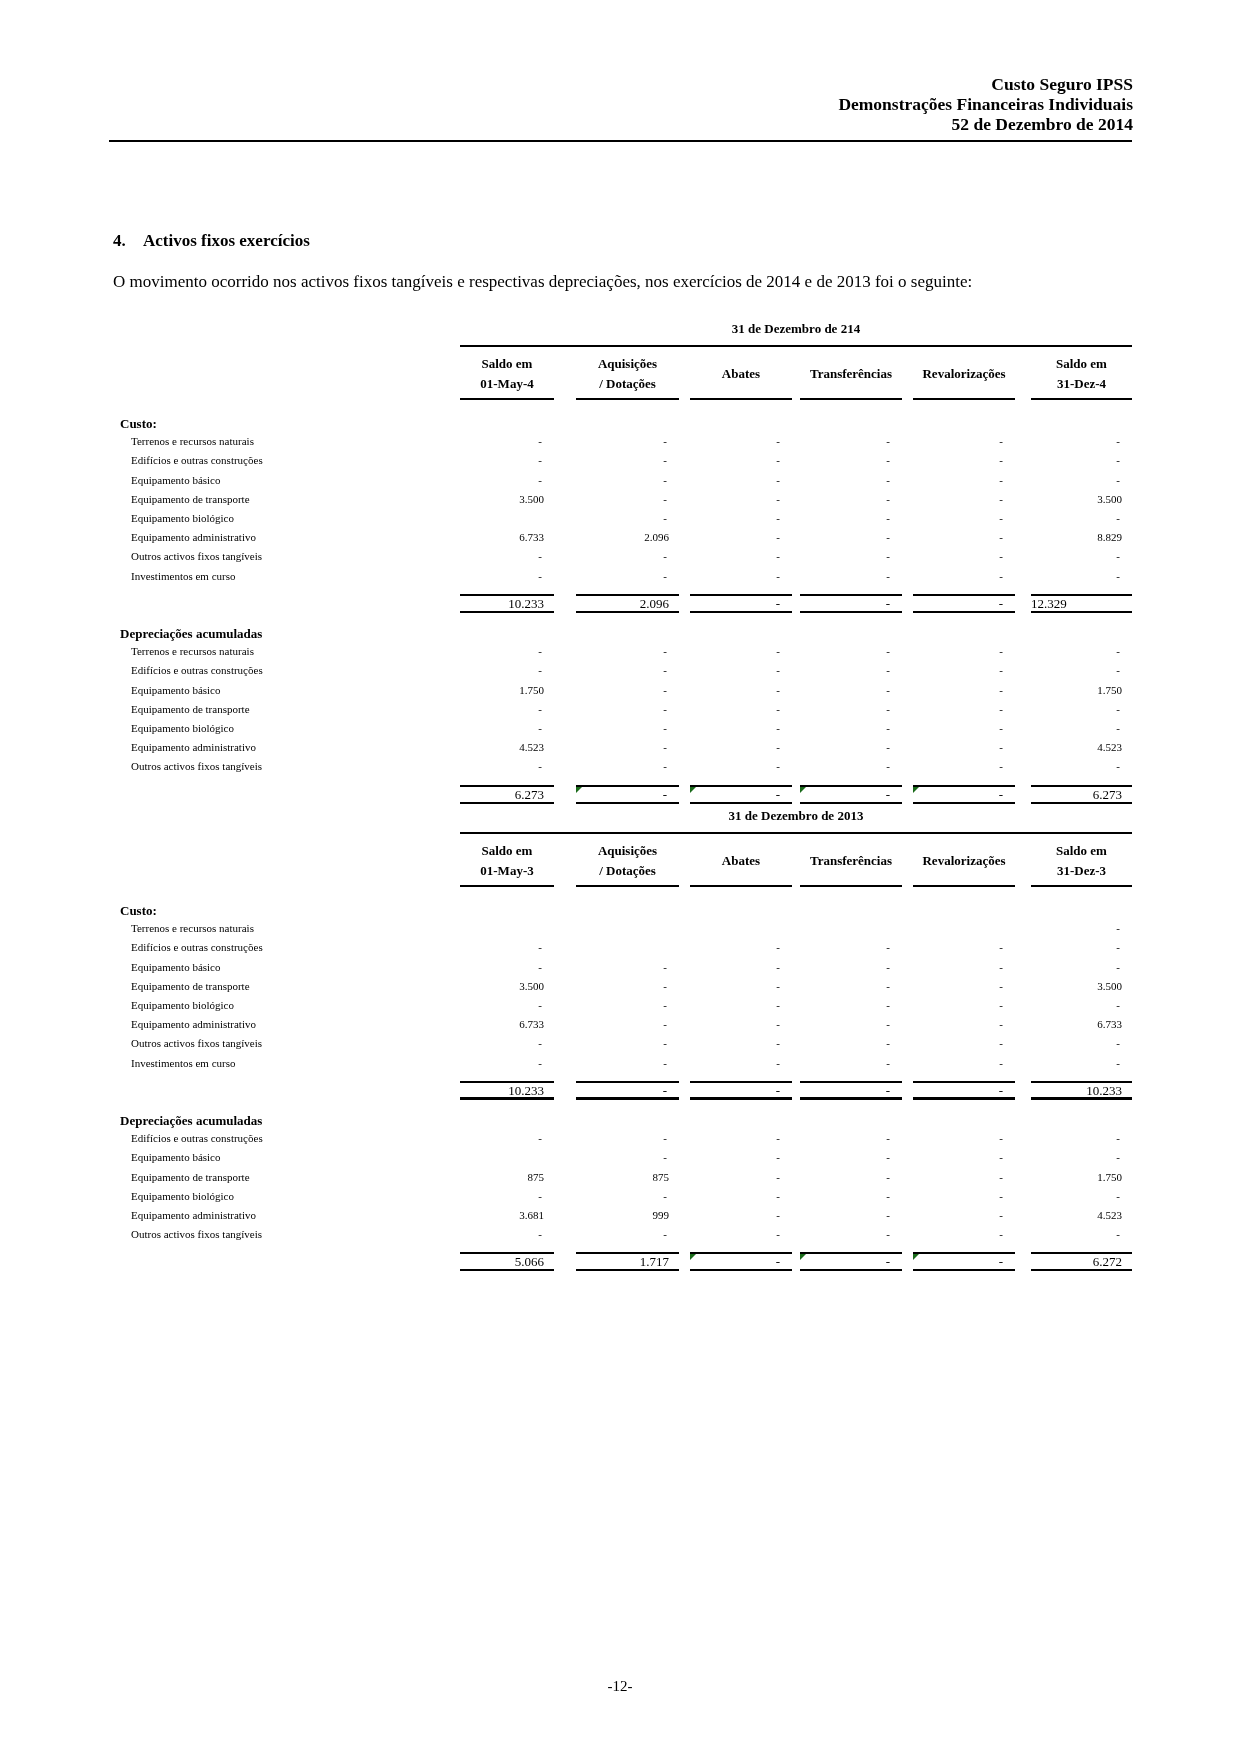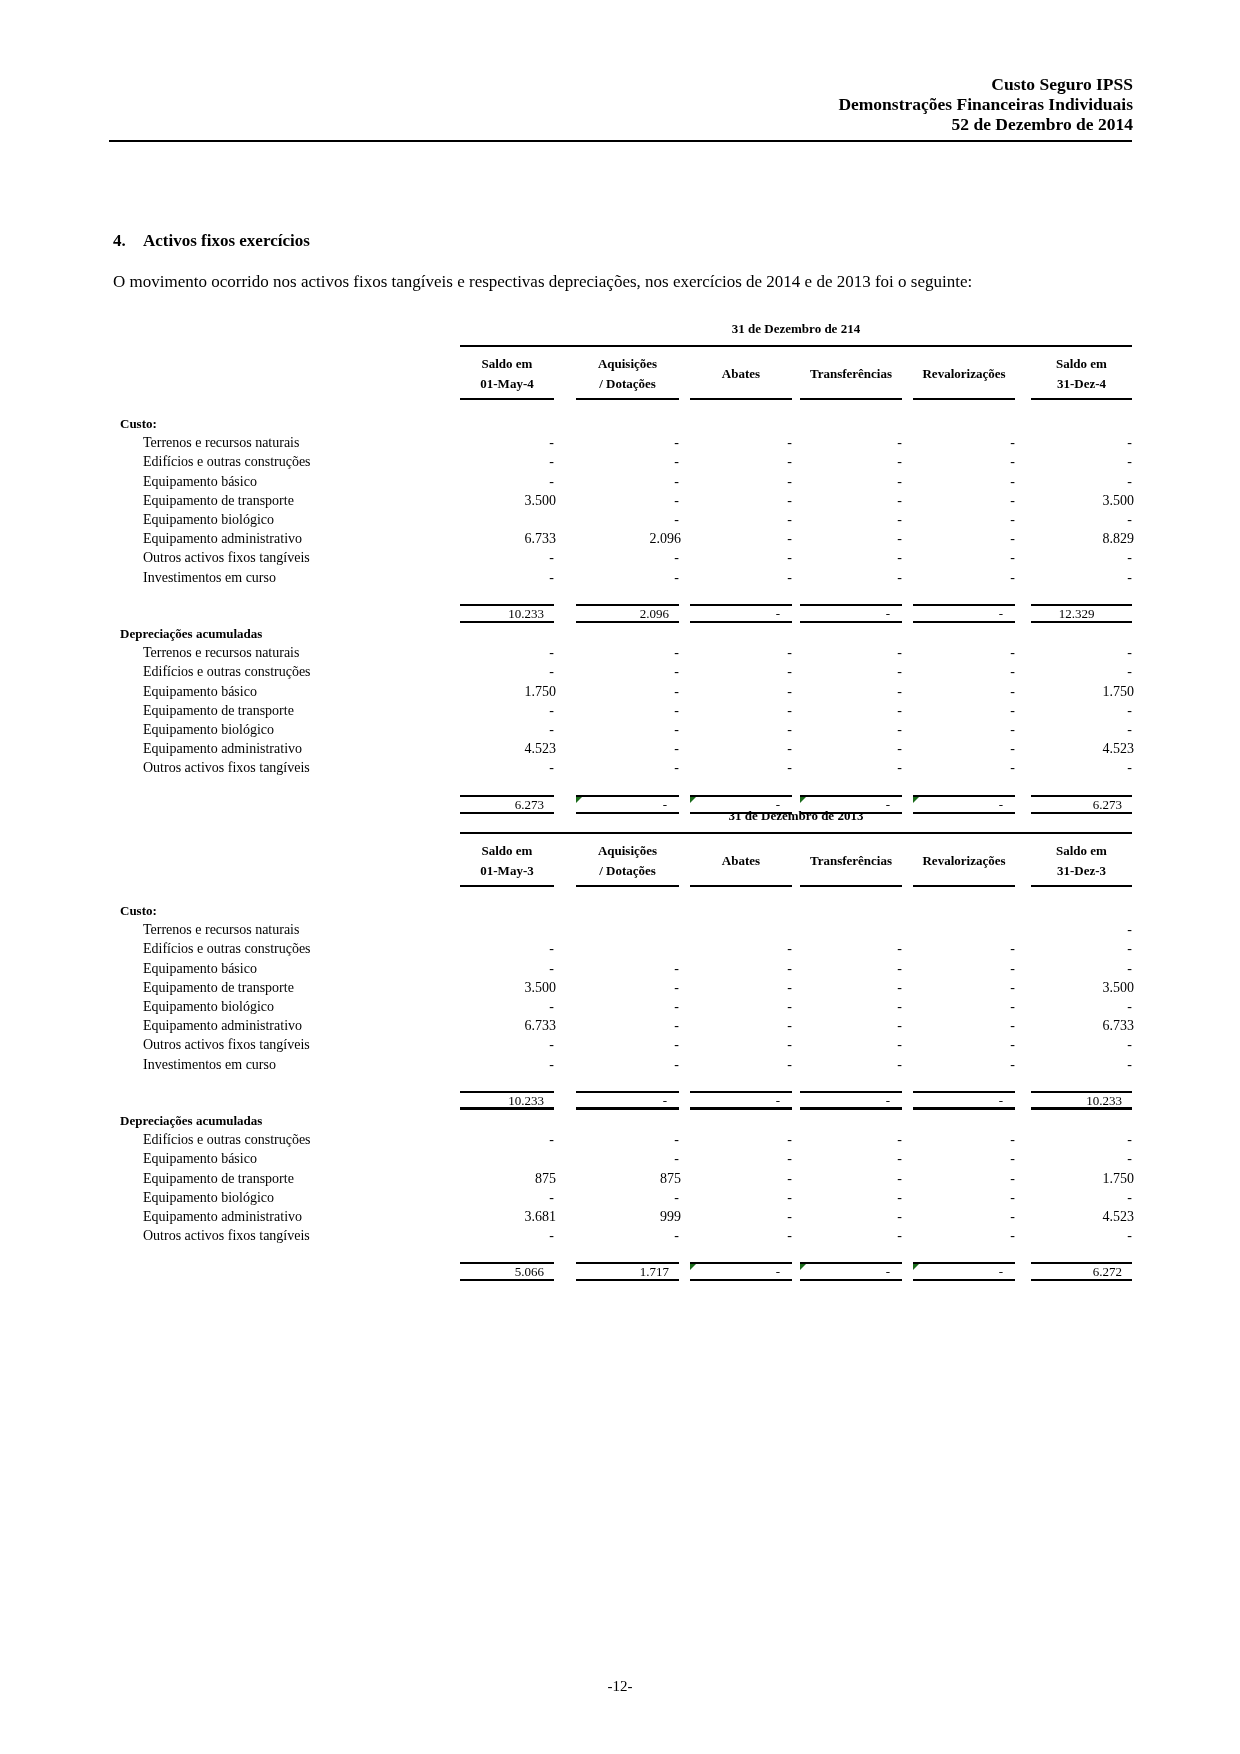--- a/index.html
+++ b/index.html
@@ -13,27 +13,27 @@
   .intro { position: absolute; left: 113px; top: 272px; font-size: 17px; }
 
   .tbl { position: absolute; left: 0; width: 1240px; }
   .period { position: absolute; left: 460px; width: 672px; text-align: center; font-weight: bold; font-size: 13px; }
   .period-rule { position: absolute; left: 460px; width: 672px; border-top: 2px solid #000; }
 
   .colhead { position: absolute; font-weight: bold; font-size: 13px; text-align: center; line-height: 20px; }
   .colhead .line { position: absolute; left: 0; right: 0; bottom: -6px; border-top: 2px solid #000; }
 
   .group-label { position: absolute; left: 120px; font-weight: bold; font-size: 13px; }
-  .row { position: absolute; left: 12px; width: 1144px; height: 19px; font-size: 14px; }
+  .row { position: absolute; left: 0; width: 1144px; height: 19px; font-size: 11px; }
   .row .label { position: absolute; left: 131px; top: 0; }
   .cell { position: absolute; top: 0; text-align: right; }
   .cell.dash { text-align: center; }
 
   .total-row { position: absolute; left: 0; width: 1240px; height: 19px; font-size: 13px; }
-  .tcell { position: absolute; top: 16px; height: 19px; text-align: right; border-top: 2px solid #000; border-bottom: 2px solid #000; box-sizing: border-box; line-height: 16px; }
+  .tcell { position: absolute; top: 6px; height: 19px; text-align: right; border-top: 2px solid #000; border-bottom: 2px solid #000; box-sizing: border-box; line-height: 16px; }
   .tcell.thick-bottom { border-bottom: 3px solid #000; }
   .tcell span { display: block; }
   .tcell.dash span { text-align: center; }
   .tcell .marker { position: absolute; left: 0; top: 0; width: 0; height: 0; border-top: 6px solid #1a6b1a; border-right: 6px solid transparent; }
 
   .footer { position: absolute; top: 1678px; left: 0; width: 1240px; text-align: center; font-size: 15px; }
 </style>
 </head>
 <body>
 
@@ -163,21 +163,21 @@
         <div class="tcell dash" style="left: 690px; width: 102px;">
           <span style="padding-right: 12px; text-align: right;">-</span>
         </div>
         <div class="tcell dash" style="left: 800px; width: 102px;">
           <span style="padding-right: 12px; text-align: right;">-</span>
         </div>
         <div class="tcell dash" style="left: 913px; width: 102px;">
           <span style="padding-right: 12px; text-align: right;">-</span>
         </div>
         <div class="tcell" style="left: 1031px; width: 101px;">
-          <span style="padding-right: 10px; text-align: center;">12.329</span>
+          <span style="padding-right: 10px; text-align: left;">12.329</span>
         </div>
       </div>
       <div class="group-label" style="top: 626px;">Depreciações acumuladas</div>
       <div class="row" style="top: 645.2px;">
         <span class="label">Terrenos e recursos naturais</span>
         <span class="cell dash" style="left: 460px; width: 82px; text-align: right; padding-right: 0px;">-</span>
         <span class="cell dash" style="left: 576px; width: 91px; text-align: right; padding-right: 0px;">-</span>
         <span class="cell dash" style="left: 690px; width: 90px; text-align: right; padding-right: 0px;">-</span>
         <span class="cell dash" style="left: 800px; width: 90px; text-align: right; padding-right: 0px;">-</span>
         <span class="cell dash" style="left: 913px; width: 90px; text-align: right; padding-right: 0px;">-</span>

